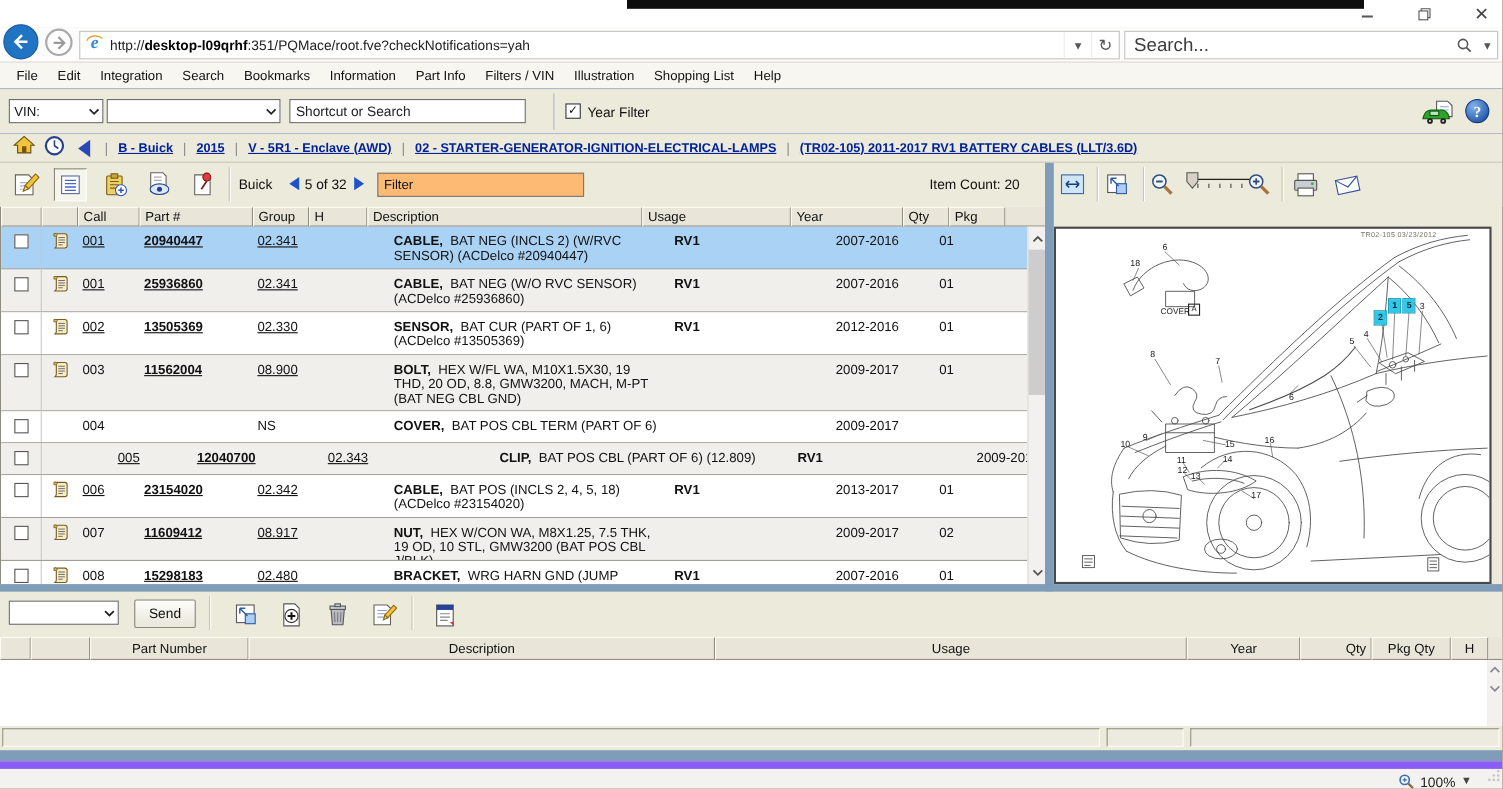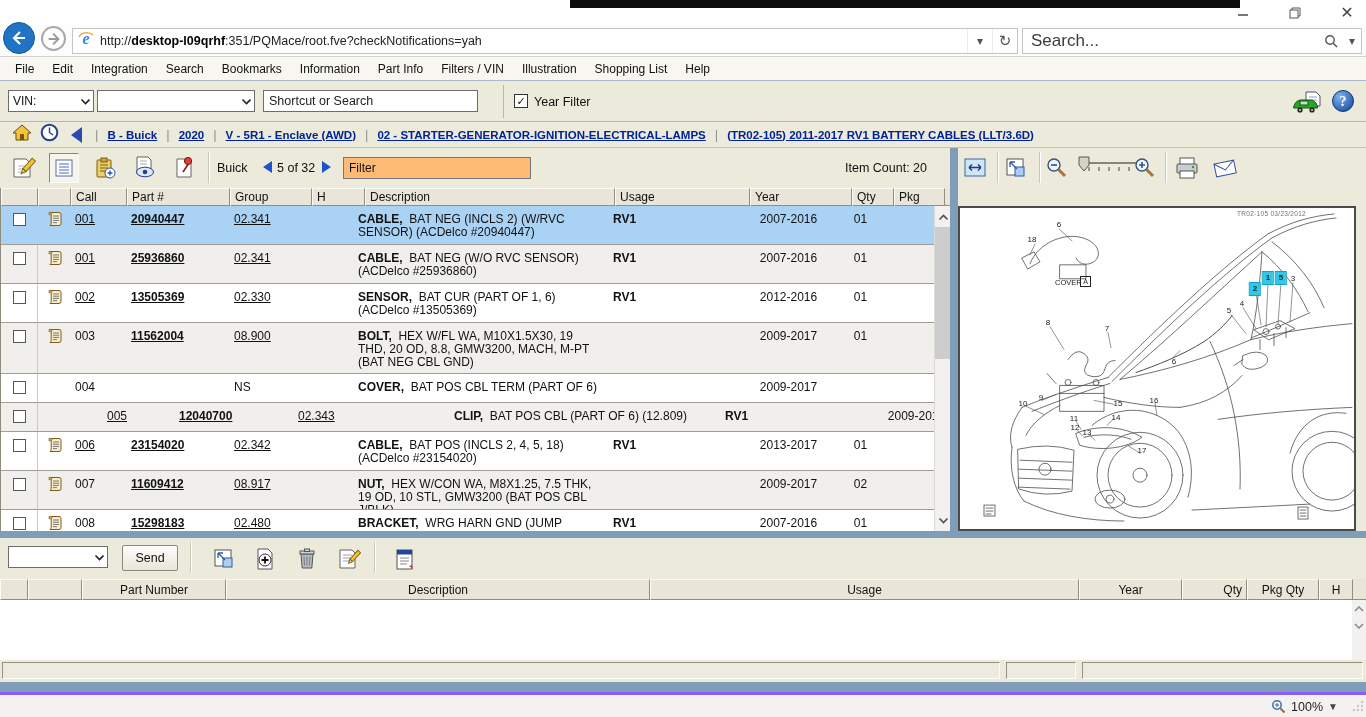--- a/index.html
+++ b/index.html
@@ -108,21 +108,21 @@
   .bhc{padding:3px 0 0 0;text-align:center;}
   .bhc.r{text-align:right;padding-right:4px;}
   .bg-body{position:absolute;left:0;top:62px;width:1352px;height:60px;background:#fff;}
   .bg-scroll{position:absolute;left:1352px;top:62px;width:14px;height:60px;background:#f2f1ef;}
   .bs-btn{height:17px;display:flex;align-items:center;justify-content:center;}
 
   
   .status-strip{left:0;top:660px;width:1366px;height:22px;background:#eceadb;}
   .ss-cell{position:absolute;top:2px;height:17px;background:#edebe0;border:1px solid;border-color:#93917f #fdfcf5 #fdfcf5 #93917f;box-sizing:border-box;}
   .hsplit2{left:0;top:682px;width:1366px;height:10px;background:#7f9db9;}
-  .ie-status{left:0;top:692px;width:1366px;height:25px;background:#f3f2f0;border-top:3px solid #8b5cf6;box-sizing:border-box;}
+  .ie-status{left:0;top:692px;width:1366px;height:25px;background:#f3f2f0;border-top:7px solid #8b5cf6;box-sizing:border-box;}
   .zoomctl{position:absolute;right:28px;top:4px;display:flex;align-items:center;gap:5px;font-size:12.5px;color:#222;}
   .grip{position:absolute;right:2px;bottom:1px;}
 </style>
 </head>
 <body>
 
 <div id="screen">
 
   <div class="abs titlebar">
     <div class="abs black-strip"></div>
@@ -249,21 +249,21 @@
       <svg width="19" height="19">
           <circle cx="9.5" cy="9.5" r="7.8" fill="#fff" stroke="#27408c" stroke-width="2"></circle>
           <path d="M9.5,4.5 V9.5 L13,12" stroke="#27408c" stroke-width="1.4" fill="none"></path>
         </svg>
     </span>
     <span class="back-tri"></span>
     <span id="crumb-links" style="display:flex;align-items:center;">
         <span class="crumb-sep">|</span>
         <a class="crumb-link">B - Buick</a>
         <span class="crumb-sep">|</span>
-        <a class="crumb-link">2020</a>
+        <a class="crumb-link">2015</a>
         <span class="crumb-sep">|</span>
         <a class="crumb-link">V - 5R1 - Enclave (AWD)</a>
         <span class="crumb-sep">|</span>
         <a class="crumb-link">02 - STARTER-GENERATOR-IGNITION-ELECTRICAL-LAMPS</a>
         <span class="crumb-sep">|</span>
         <a class="crumb-link">(TR02-105)   2011-2017   RV1 BATTERY CABLES (LLT/3.6D)</a>
       </span>
   </div>
 
   <div class="abs toolband">
@@ -371,21 +371,21 @@
         </svg>
     </span>
   </div>
 
   <div class="abs parts-grid">
     <div class="pg-header" id="pg-header">
         <div class="hc" style="width: 37px;"></div>
         <div class="hc" style="width: 33px;"></div>
         <div class="hc" style="width: 56px;">Call</div>
         <div class="hc" style="width: 103px;">Part #</div>
-        <div class="hc" style="width: 82px;">Group</div>
+        <div class="hc" style="width: 51px;">Group</div>
         <div class="hc" style="width: 53px;">H</div>
         <div class="hc" style="width: 250px;">Description</div>
         <div class="hc" style="width: 135px;">Usage</div>
         <div class="hc" style="width: 102px;">Year</div>
         <div class="hc" style="width: 42px;">Qty</div>
         <div class="hc" style="width: 51px;">Pkg</div>
         <div class="hfill"></div>
       </div>
     <div class="pg-rows" id="pg-rows">
         <div class="prow sel" style="height: 39px;">

